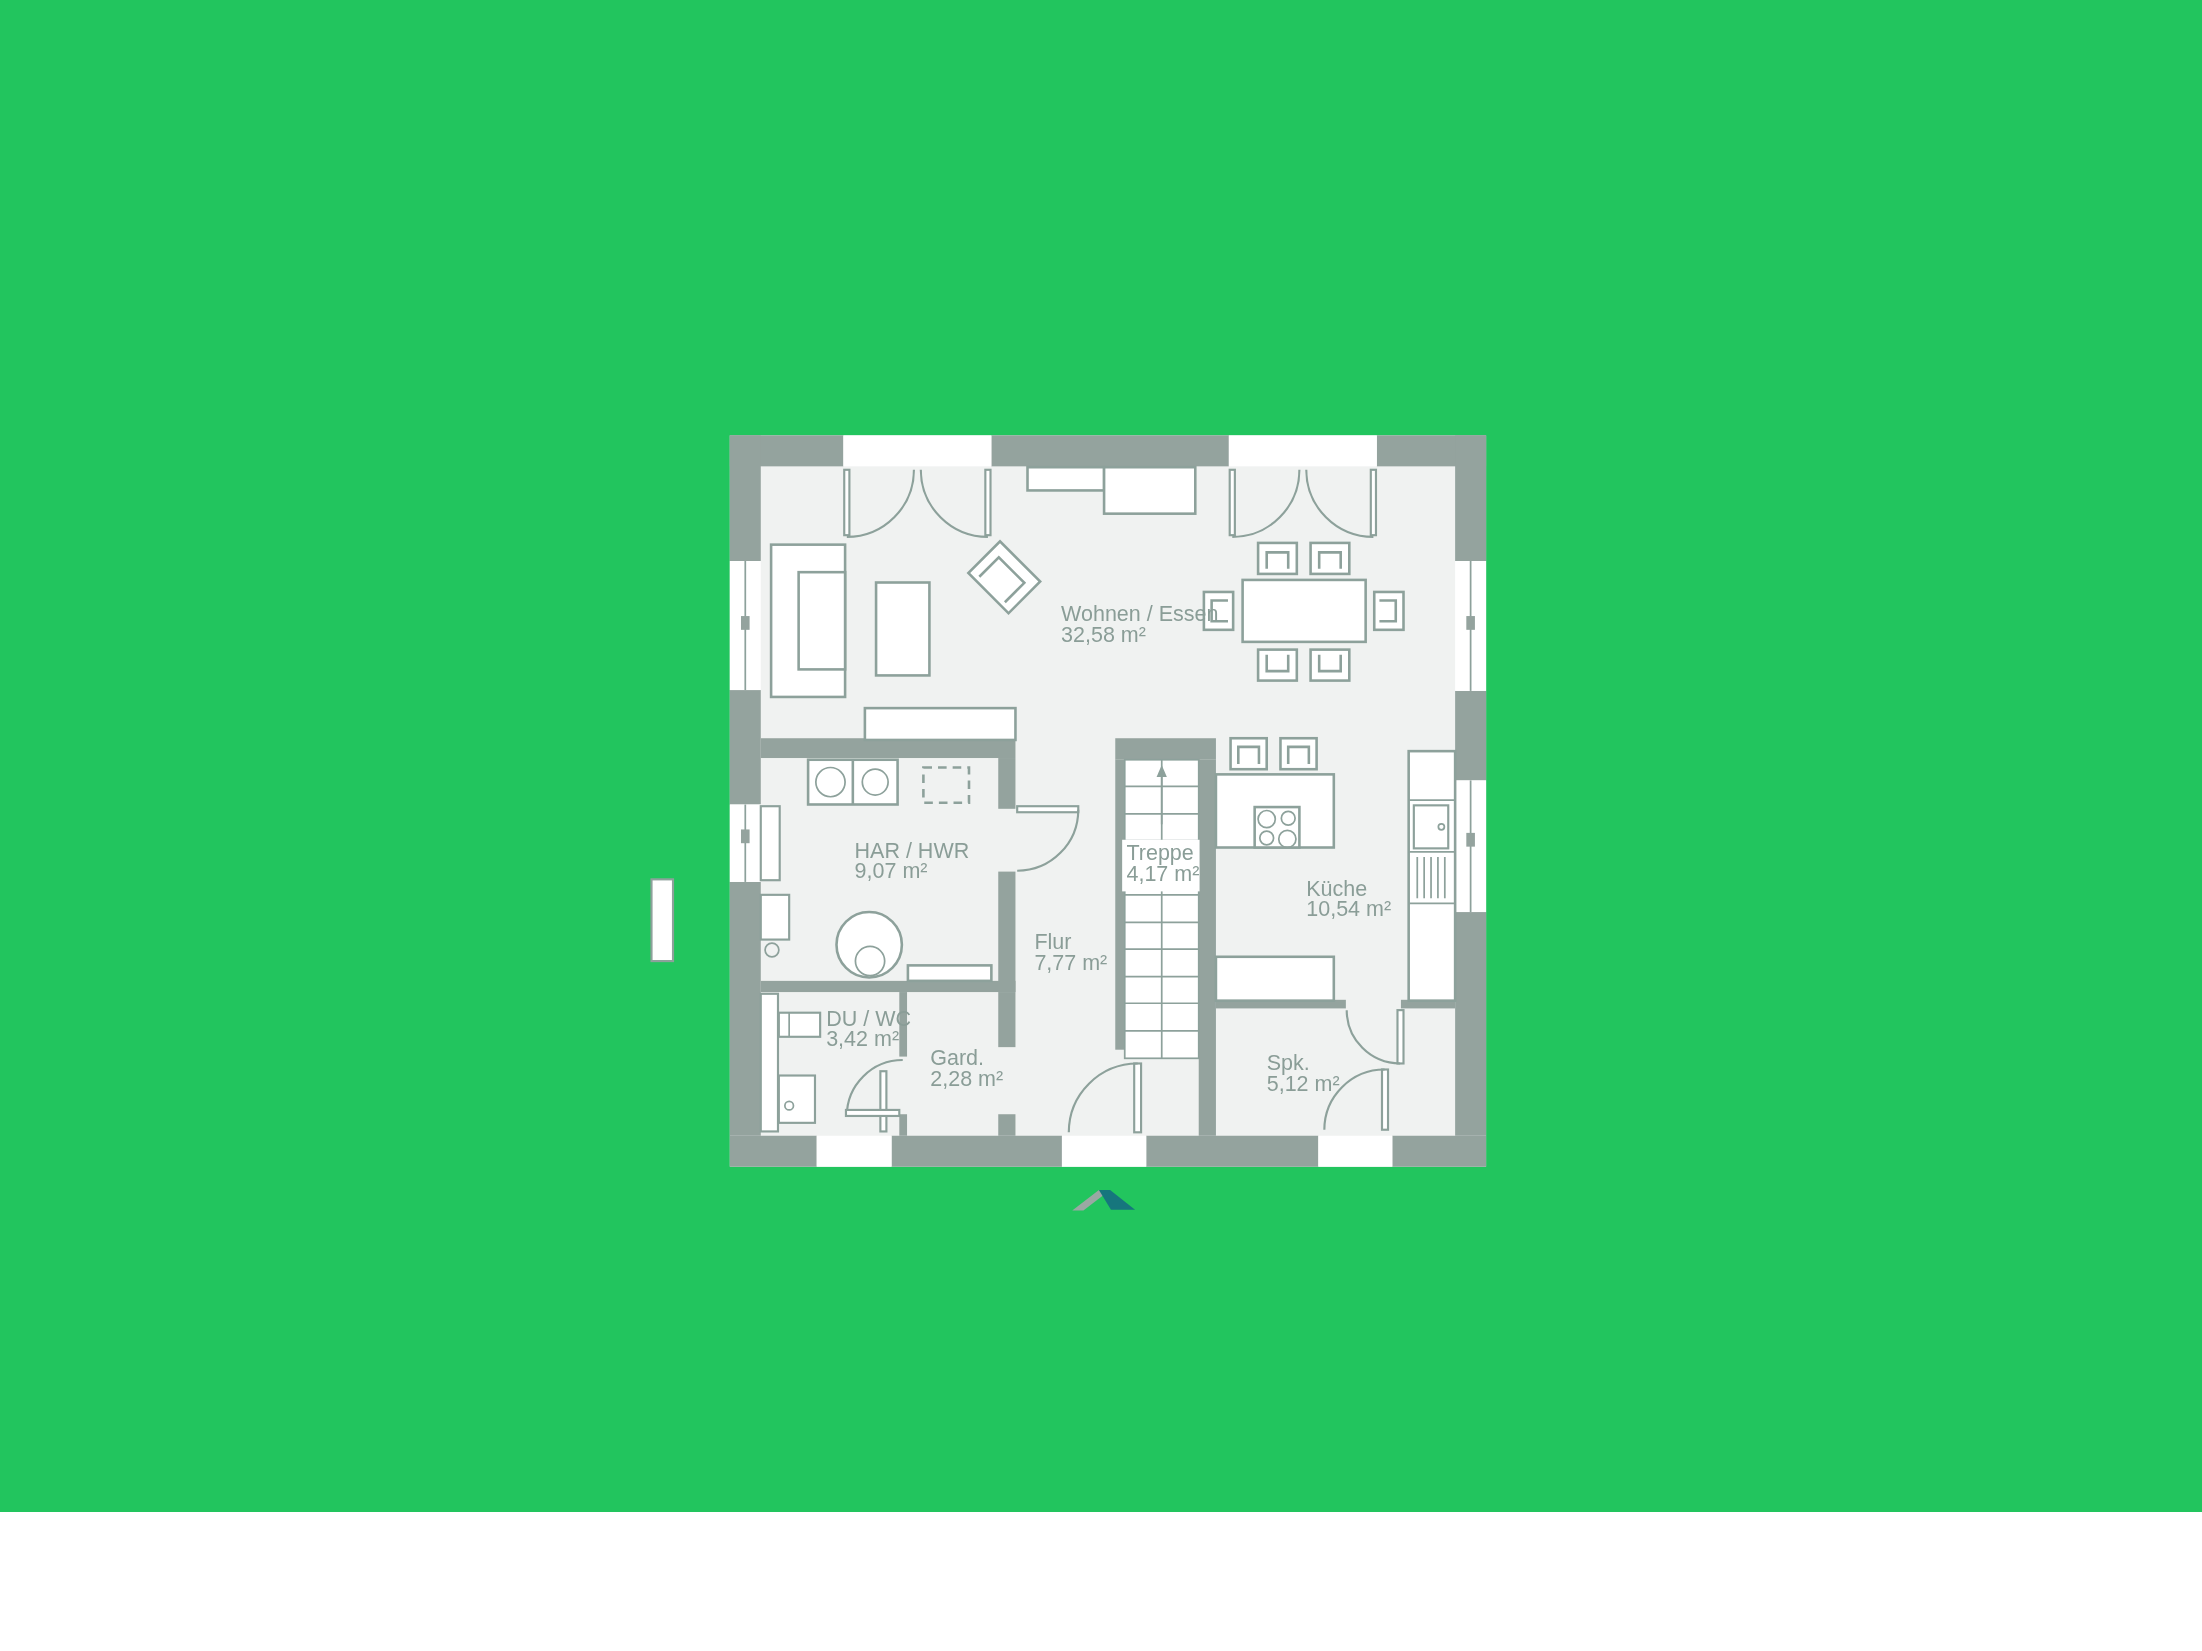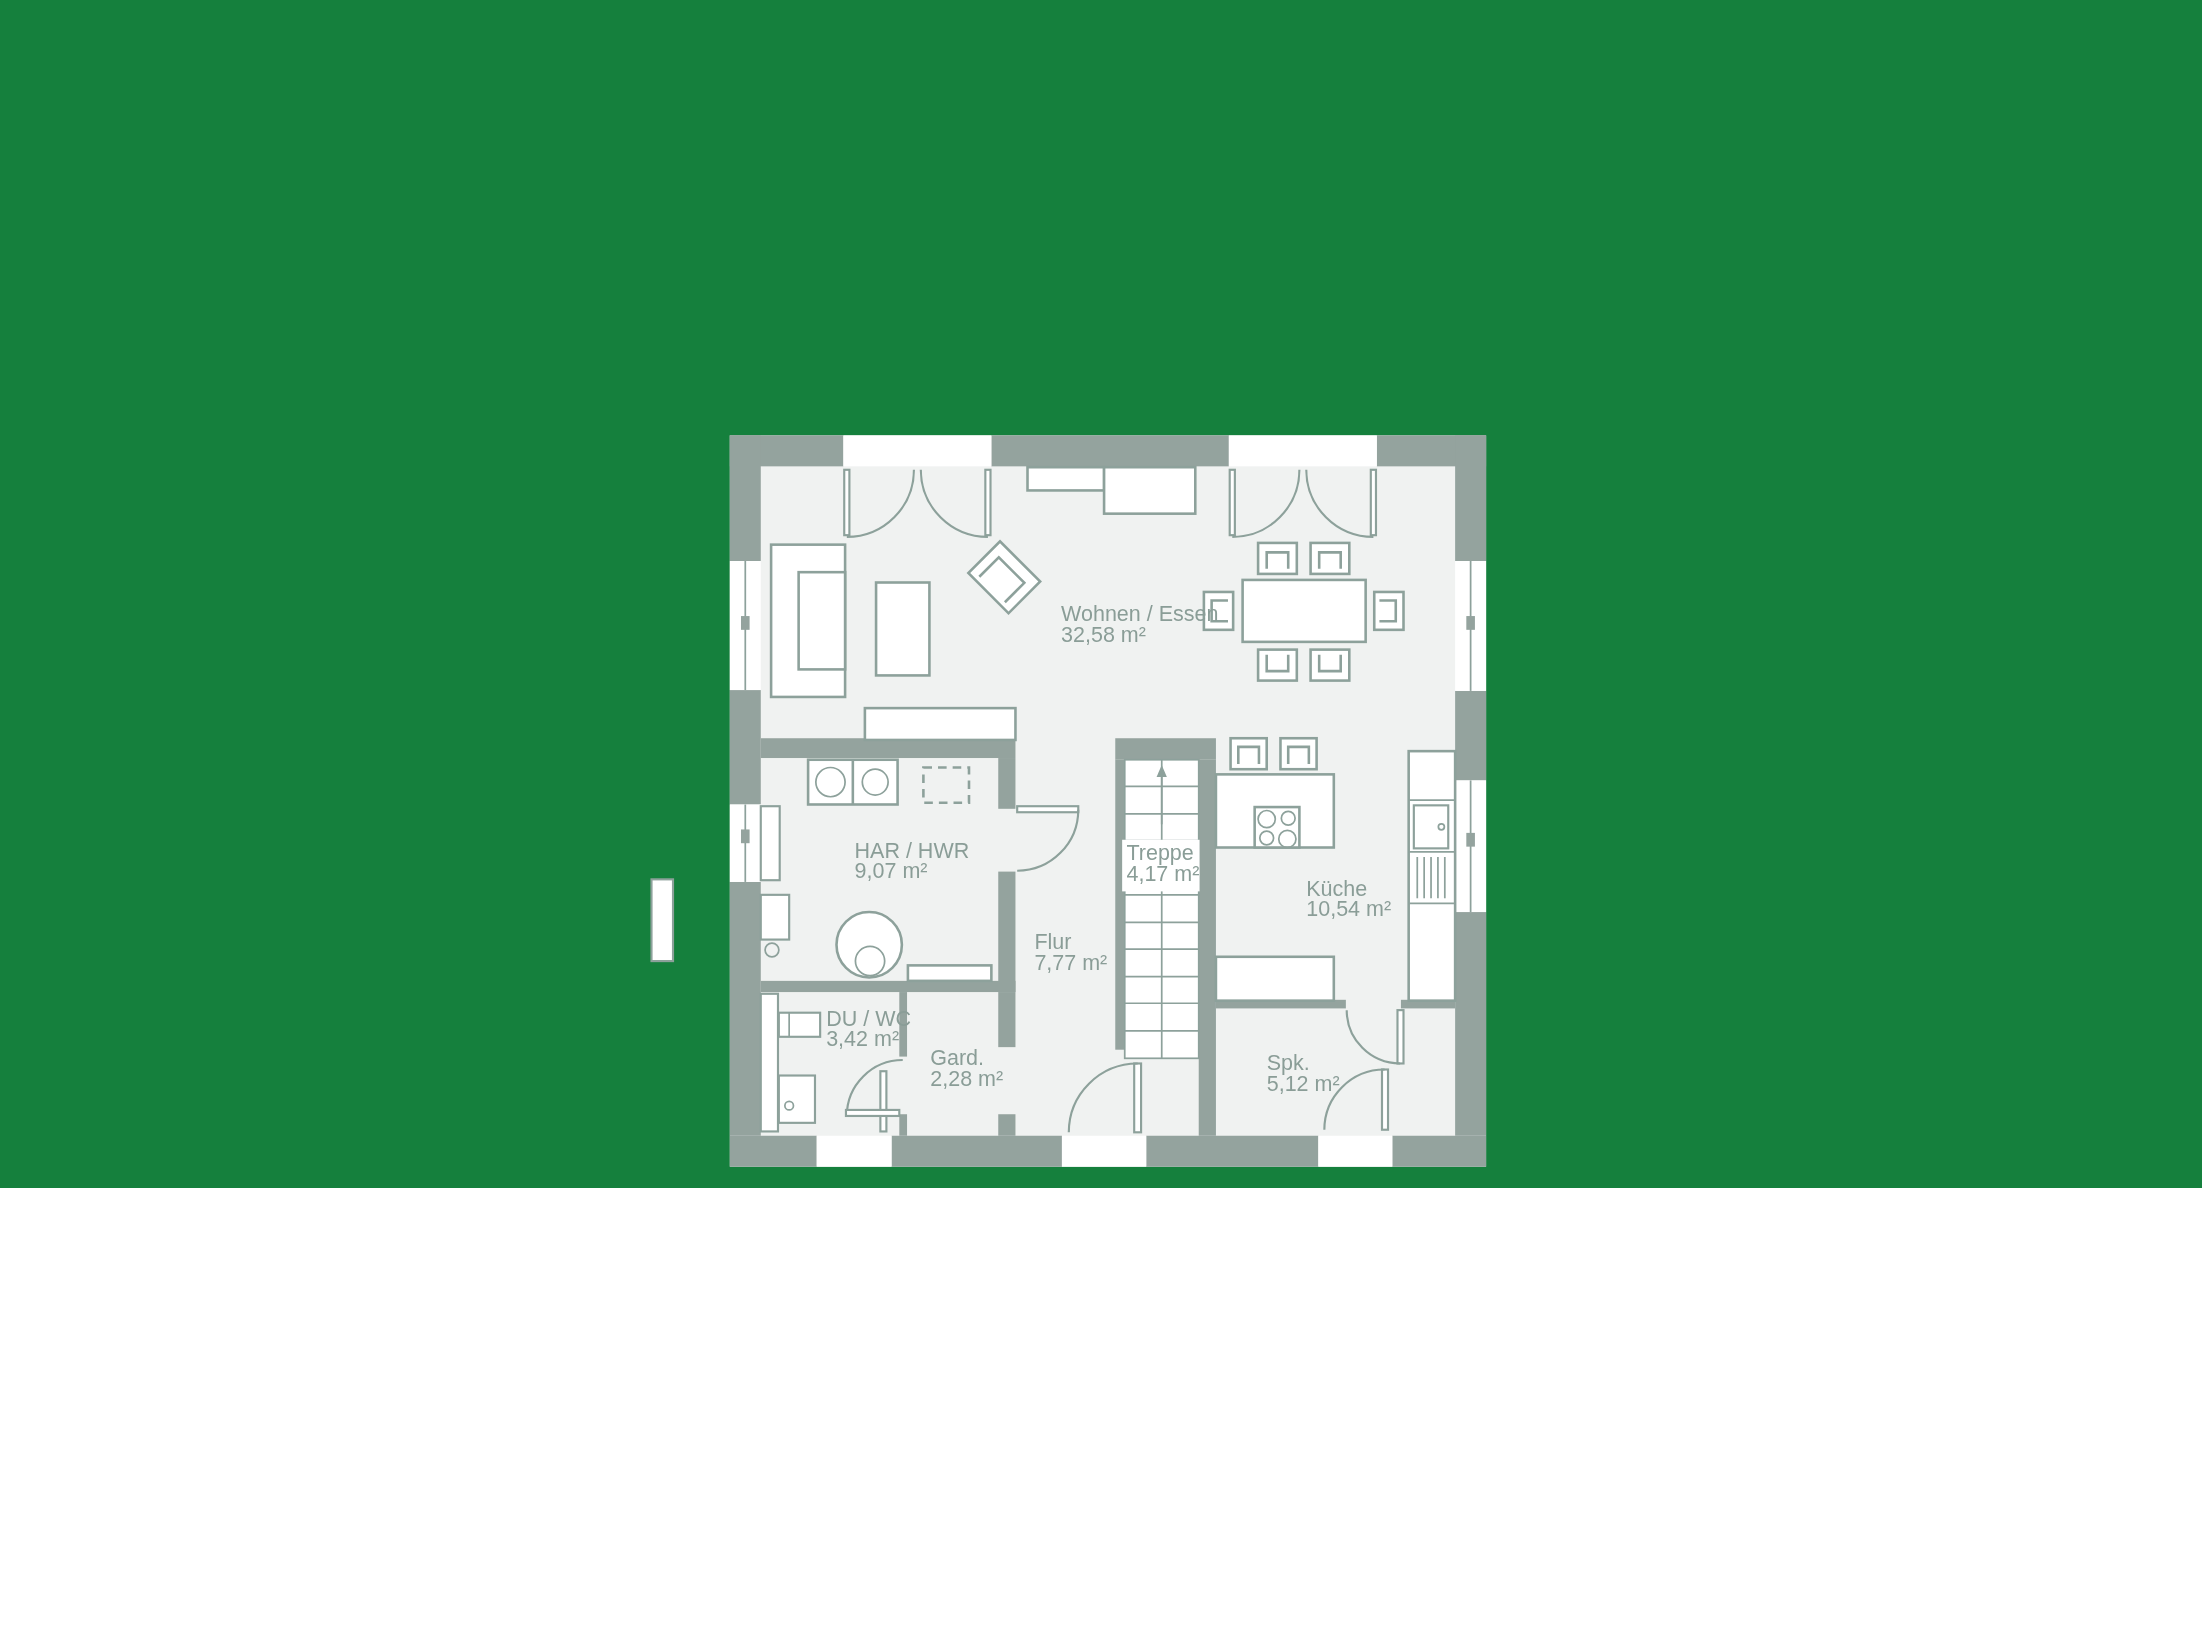--- a/index.html
+++ b/index.html
@@ -4,21 +4,21 @@
 <style>
   :root{
     --wall:#94a39e;
     --floor:#f0f2f1;
     --line:#8da19b;
     --text:#8a9d97;
     --logo_teal:#16767d;
     --logo_gray:#9aa8a3;
   }
   html,body{margin:0;padding:0;background:#ffffff;}
-  .stage{position:relative;width:2203px;height:1188px;background:#15803d;overflow:hidden;}
+  .stage{position:relative;width:2203px;height:1512px;background:#22c55e;overflow:hidden;}
   svg{position:absolute;left:0;top:0;}
   .wall{fill:var(--wall);}
   .floor{fill:var(--floor);}
   .open{fill:#ffffff;}
   .furn{fill:#ffffff;stroke:var(--line);stroke-width:3;}
   .furn2{fill:#ffffff;stroke:var(--line);stroke-width:2.5;}
   .ln{stroke:var(--line);stroke-width:3;fill:none;}
   .ln2{stroke:var(--line);stroke-width:2;fill:none;}
   .arc{stroke:var(--line);stroke-width:2.5;fill:none;}
   .dash{fill:none;stroke:var(--line);stroke-width:3;stroke-dasharray:10 7;}

